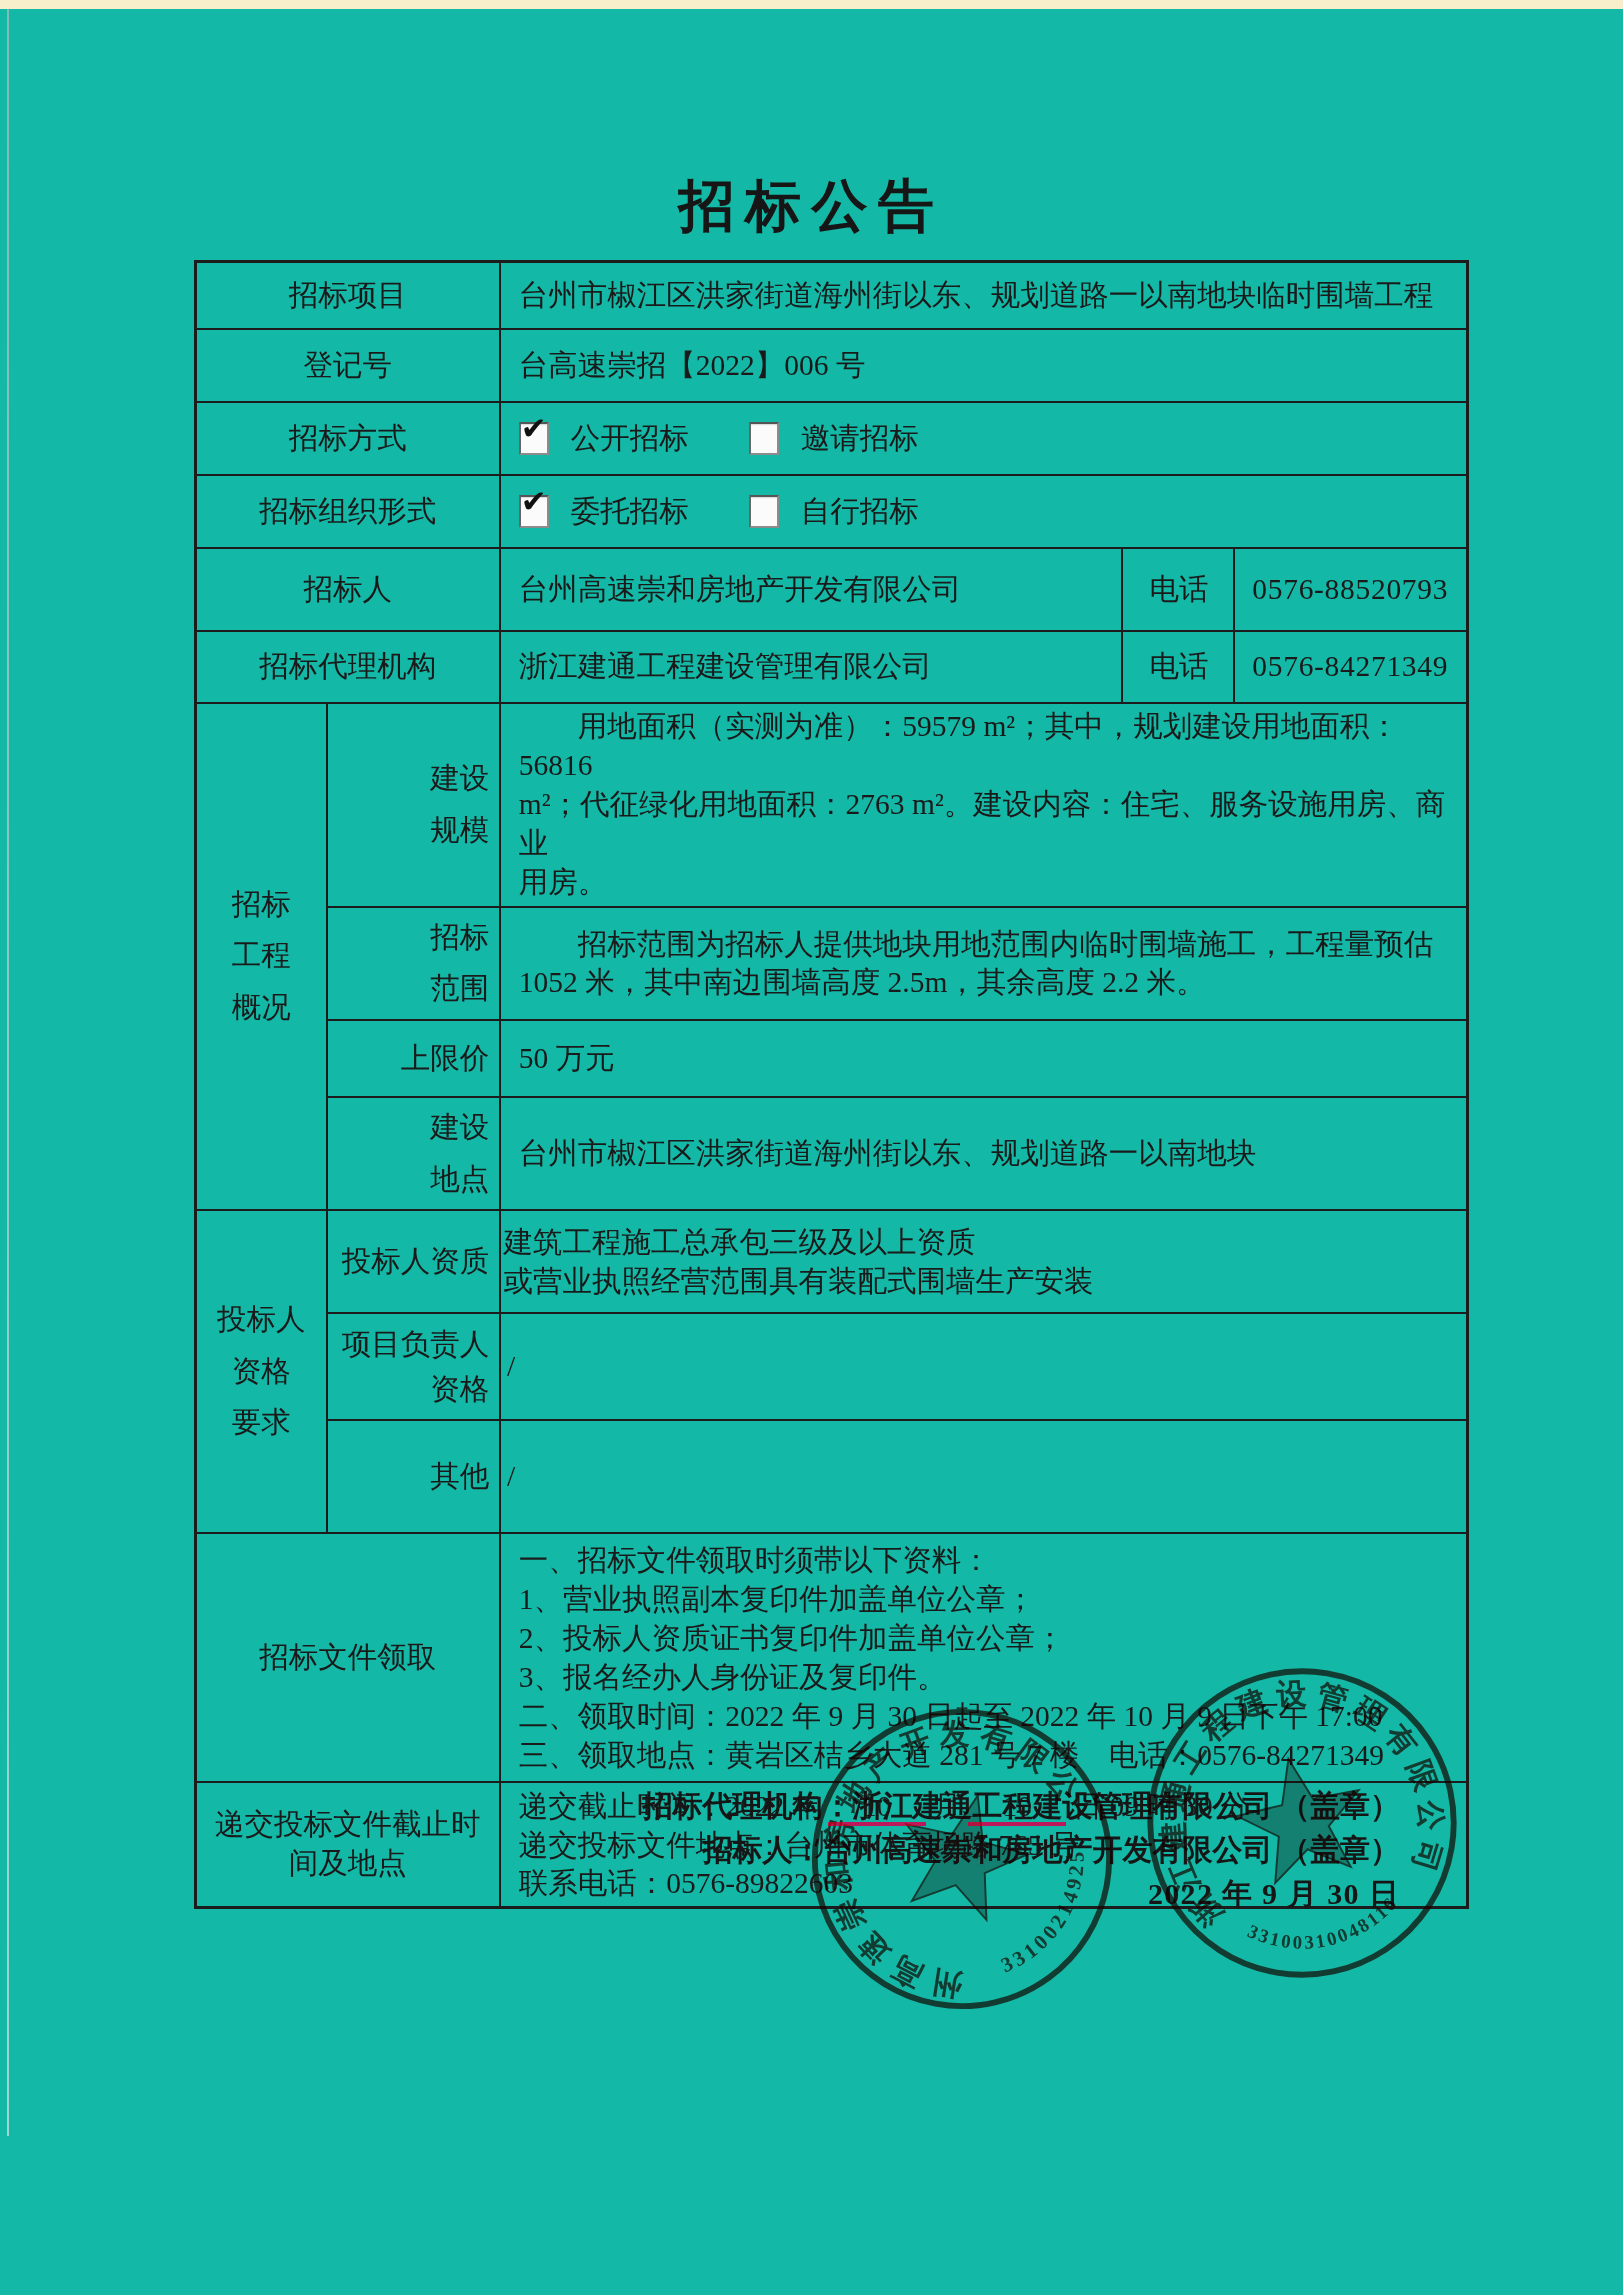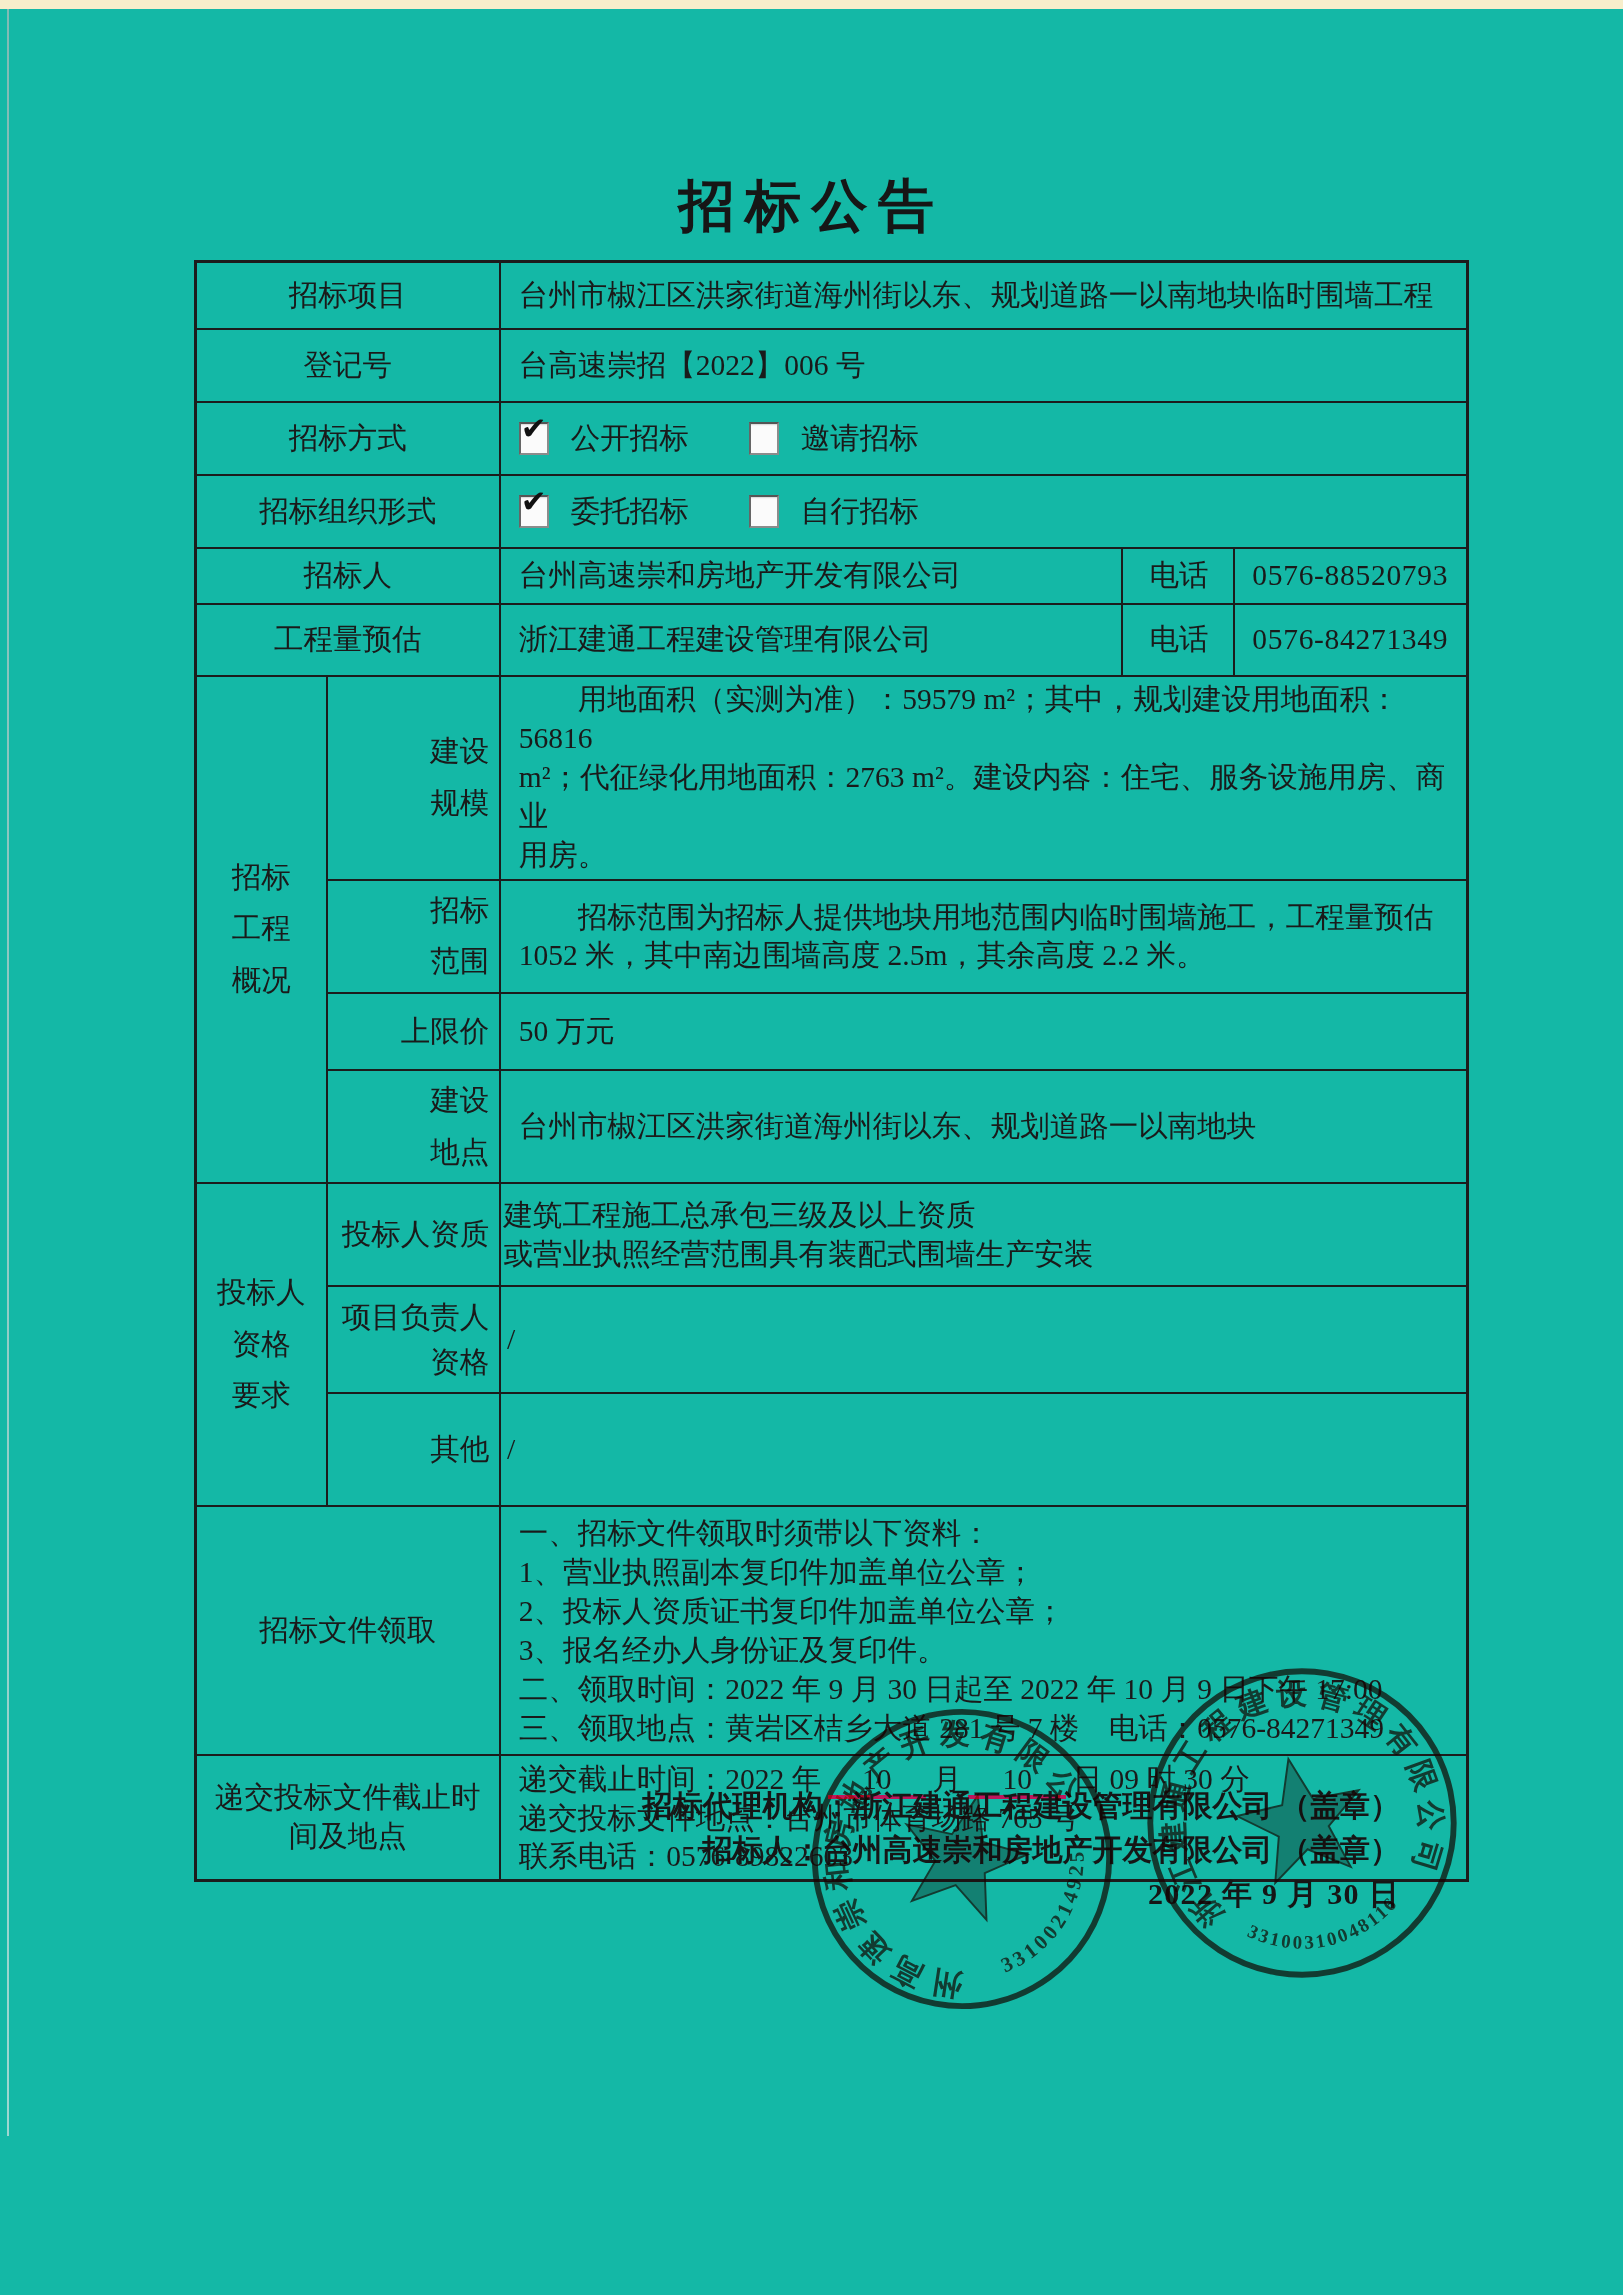--- a/index.html
+++ b/index.html
@@ -131,29 +131,29 @@
               </span>
           <span class="optlabel">委托招标</span>
           <span class="cbx opt2">
                 <span class="mark"></span>
               </span>
           <span class="optlabel">自行招标</span>
         </div>
       </td>
     </tr>
 
-    <tr style="height:56px">
+    <tr style="height:83px">
       <td class="lab" colspan="2">招标人</td>
       <td class="con">台州高速崇和房地产开发有限公司</td>
       <td class="tel">电话</td>
       <td class="num">0576-88520793</td>
     </tr>
 
     <tr style="height:72px">
-      <td class="lab" colspan="2">工程量预估</td>
+      <td class="lab" colspan="2">招标代理机构</td>
       <td class="con">浙江建通工程建设管理有限公司</td>
       <td class="tel">电话</td>
       <td class="num">0576-84271349</td>
     </tr>
 
     <tr style="height:116px">
       <td class="grp" rowspan="4">招标
 工程
 概况</td>
       <td class="sub">建设

